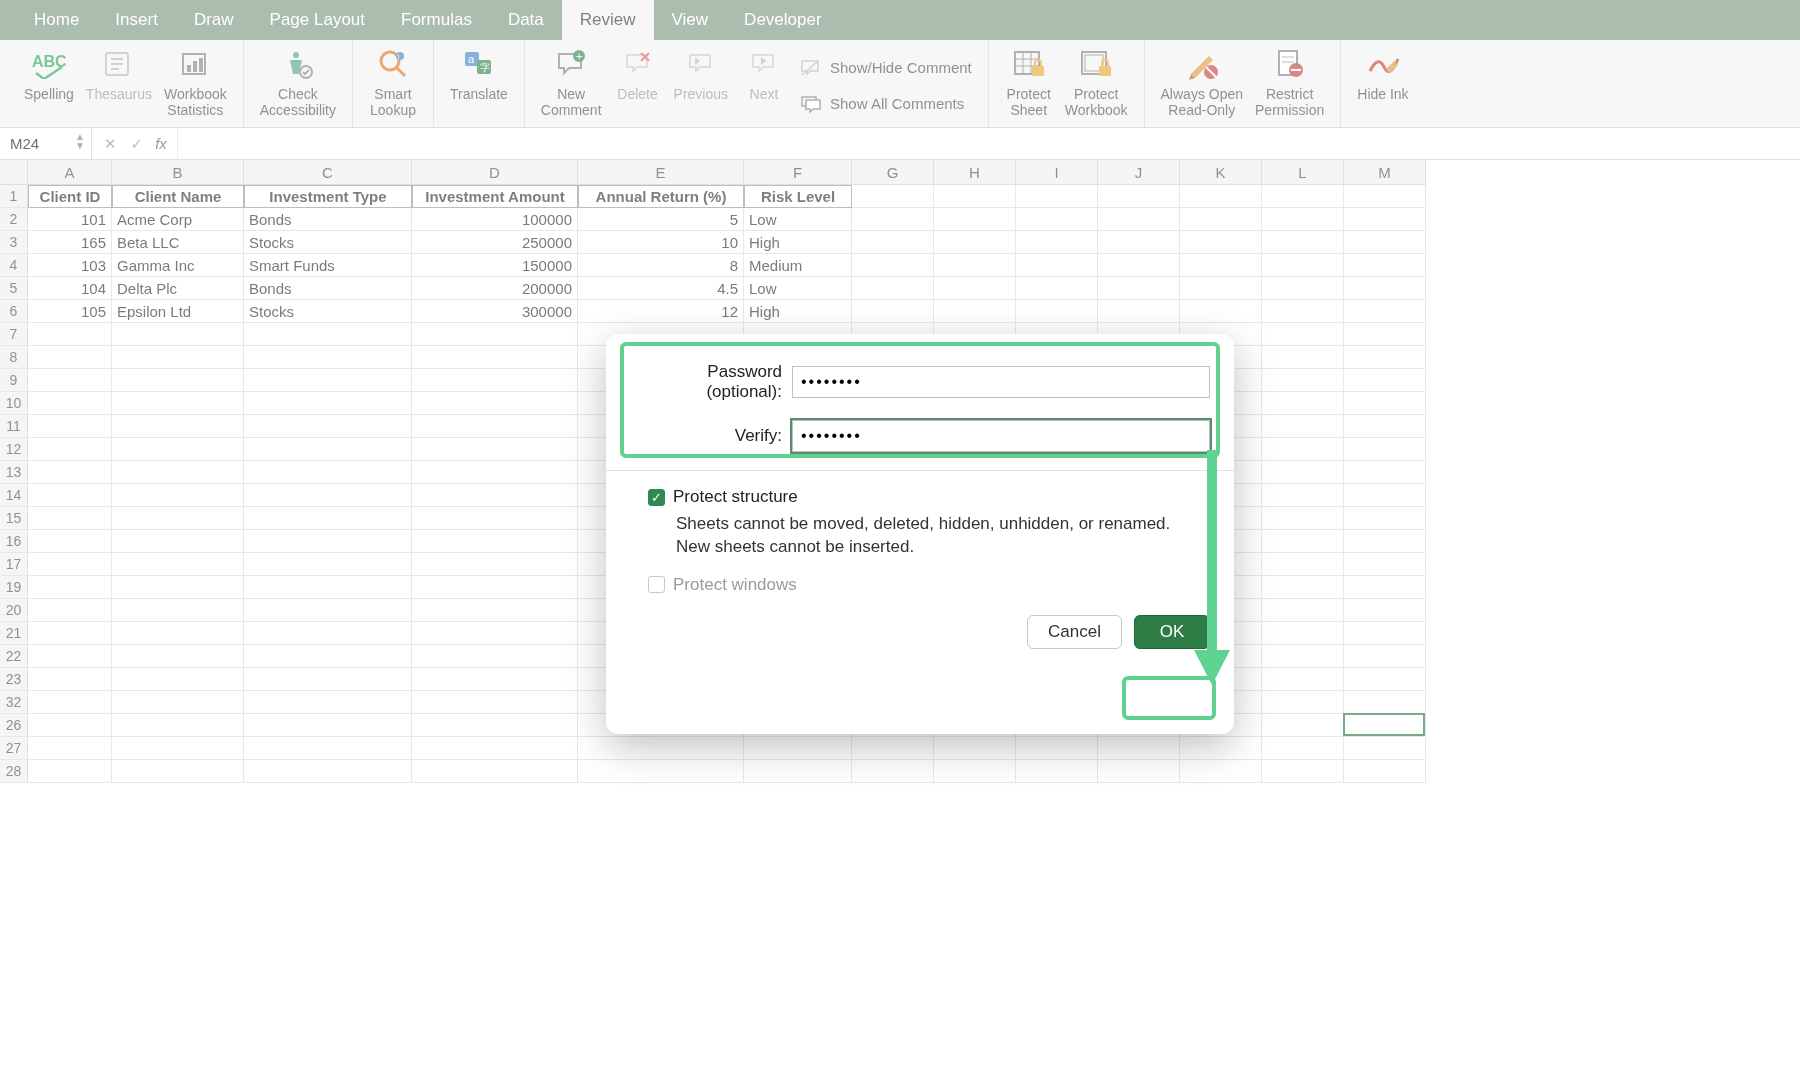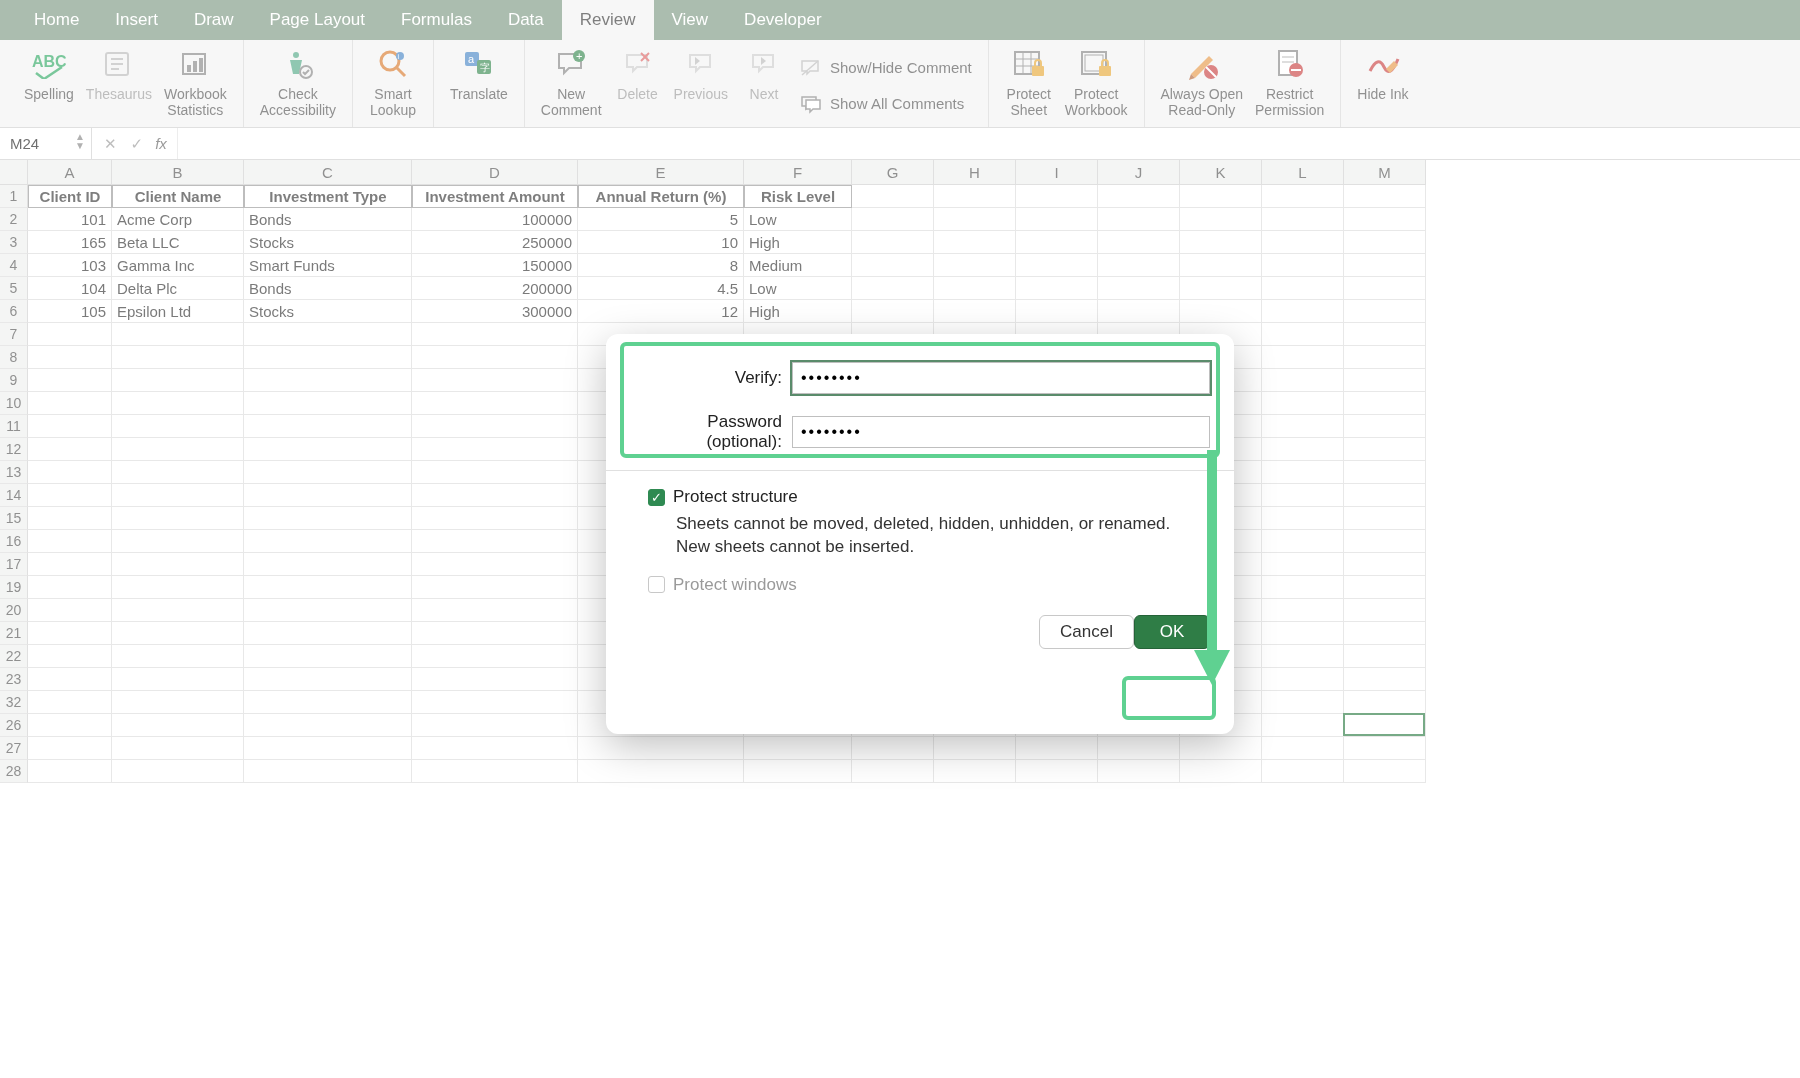--- a/index.html
+++ b/index.html
@@ -56,21 +56,21 @@
 .frow input[type=password] { flex: 1; height: 32px; border: 1px solid #bfbfbf; padding: 0 8px; font-size: 16px; letter-spacing: 2px; }
 .frow input.focus { outline: 2px solid #5a8b6b; outline-offset: 0; }
 .hr { height: 1px; background: #e0e0e0; margin: 4px -24px 16px -24px; }
 .chk { display: flex; align-items: center; gap: 8px; font-size: 17px; margin-left: 18px; }
 .chk .box { width: 17px; height: 17px; border: 1px solid #5a8b6b; border-radius: 3px; display:flex; align-items:center; justify-content:center; }
 .chk .box.on { background: #2f8a52; border-color:#2f8a52; color:#fff; font-size:13px; }
 .chk .box.off { background:#fff; border-color:#c8c8c8; }
 .chk.disabled { color: #9a9a9a; }
 .desc { margin: 6px 0 16px 46px; font-size: 17px; color: #333; line-height: 1.35; max-width: 520px;}
 .desc.disabled { color: #888; }
-.dlg-btns { display: flex; justify-content: flex-end; gap: 0; padding: 0 24px 20px 0; }
+.dlg-btns { display: flex; justify-content: flex-end; gap: 12px; padding: 0 24px 20px 0; }
 .btn { height: 34px; padding: 0 20px; border-radius: 6px; font-size: 17px; display:flex; align-items:center; }
 .btn.cancel { background: #fff; border: 1px solid #c8c8c8; color: #333; }
 .btn.ok { background: #2f7d46; border: 1px solid #256338; color: #fff; min-width: 76px; justify-content:center; }
 .annot-ok { position: absolute; right: 18px; bottom: 14px; width: 94px; height: 44px; border: 4px solid #5fd191; border-radius: 6px; pointer-events: none; }
 
 
 .arrow { position: absolute; pointer-events:none; z-index:11;}
 
 svg { display: block; }
 </style>
@@ -748,26 +748,26 @@
       </div>
       <div class="selcell" style="left: 1343px; top: 553px; width: 82px; height: 23px;"></div>
     </div>
 
   <div class="wash"></div>
 
   <div class="dialog">
     <div class="annot-top"></div>
     <div class="dialog-body">
       <div class="frow">
+        <label>Password (optional):</label>
+        <input type="password" value="••••••••" style="">
+      </div>
+      <div class="frow">
         <label>Verify:</label>
         <input type="password" class="focus" value="••••••••" style="">
-      </div>
-      <div class="frow">
-        <label>Password (optional):</label>
-        <input type="password" value="••••••••" style="">
       </div>
       <div class="hr"></div>
       <div class="chk">
         <span class="box on">✓</span>
         <span>Protect structure</span>
       </div>
       <div class="desc">Sheets cannot be moved, deleted, hidden, unhidden, or renamed. New sheets cannot be inserted.</div>
       <div class="chk disabled">
         <span class="box off"></span>
         <span>Protect windows</span>

